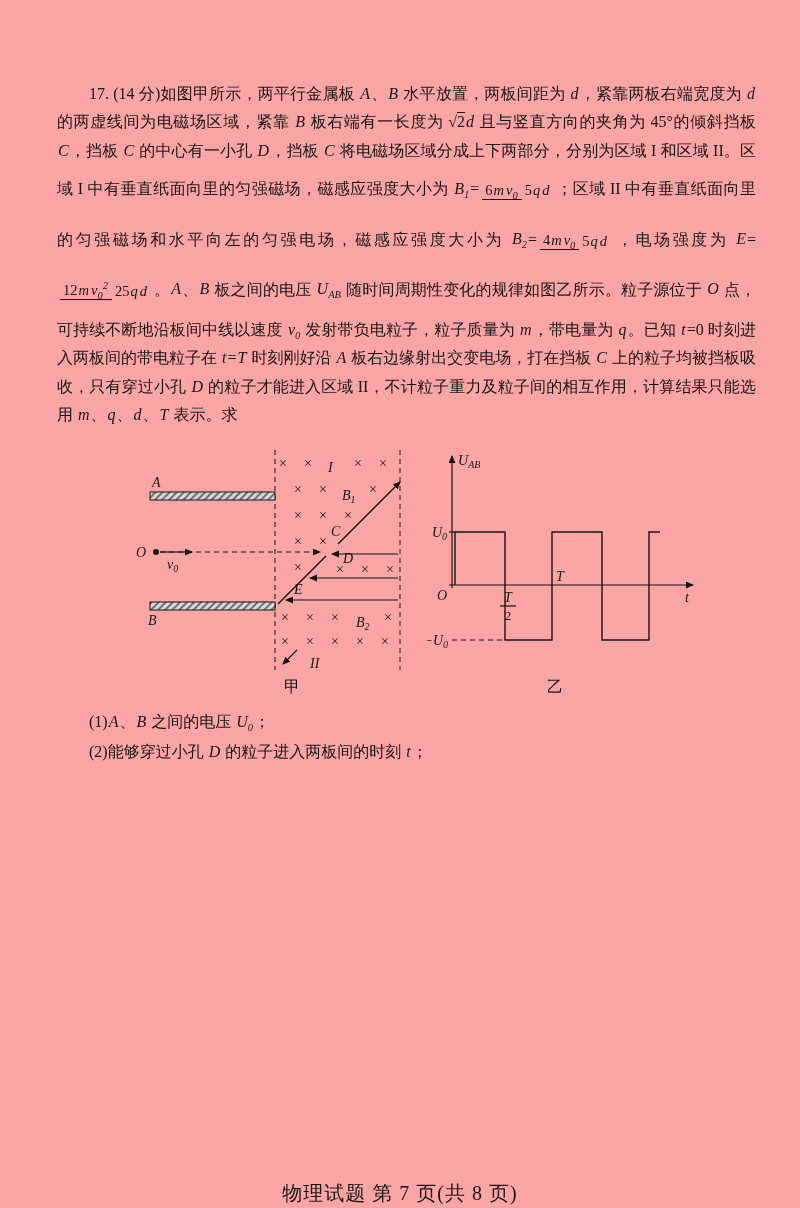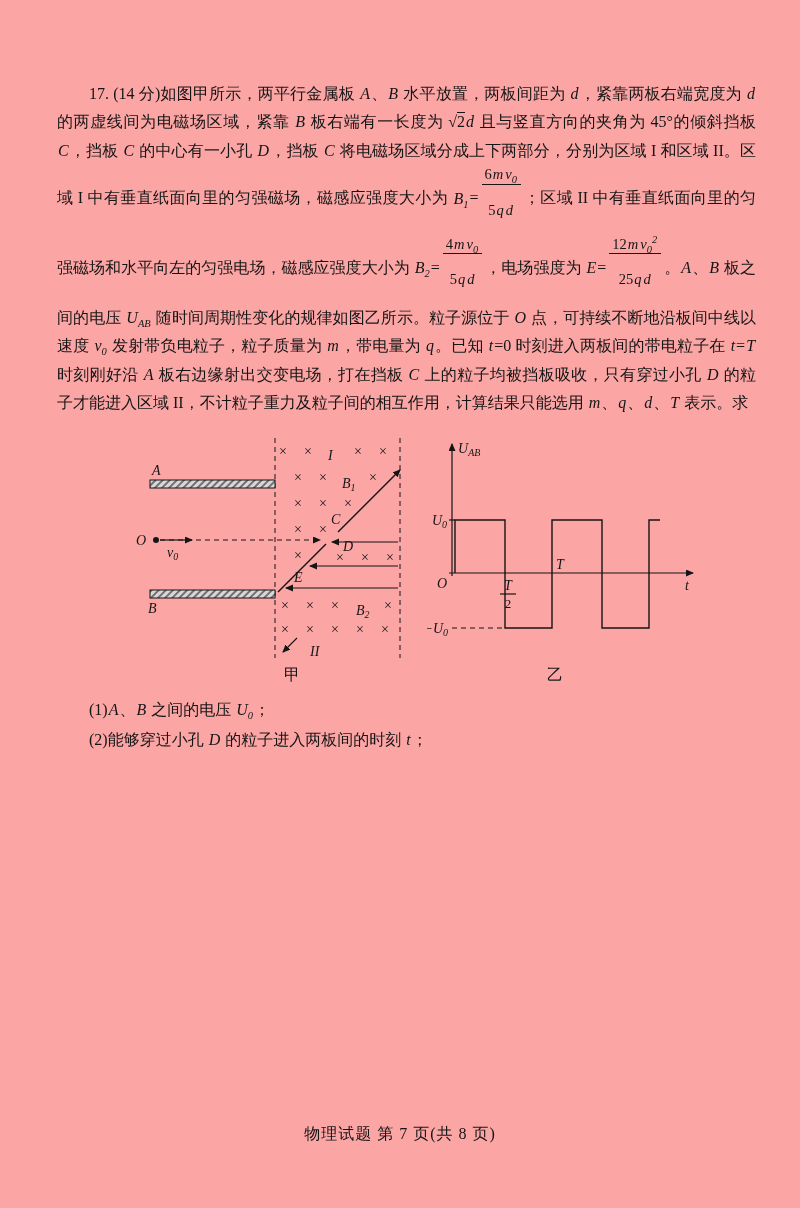--- a/index.html
+++ b/index.html
@@ -3,24 +3,24 @@
 <meta charset="utf-8">
 <style>
   *{margin:0;padding:0;box-sizing:border-box}
   html,body{background:#fff}
   body{width:800px;height:1208px;position:relative;font-family:"Liberation Serif","DejaVu Serif",serif;color:#151515}
   .page{position:absolute;inset:0;background:#fca5a5;overflow:hidden}
   .problem{margin:80px 44px 0 57px;font-size:16px;line-height:1.78;text-align:justify;text-indent:2em}
   .figure-row{margin-top:12px;display:flex;align-items:flex-start;padding-left:70px}
   .questions{margin:10px 0 0 57px;font-size:16px;line-height:1.9}
   .questions p{text-indent:2em}
-  .footer{position:absolute;top:1124px;left:0;width:100%;text-align:center;font-size:16px;letter-spacing:1px}
+  .footer{position:absolute;top:1180px;left:0;width:100%;text-align:center;font-size:20px;letter-spacing:1px}
   .var{font-style:italic;padding:0 1px}
   sub,sup{font-size:10.5px;line-height:0}
-  .frac{display:inline-flex;flex-direction:column;align-items:center;vertical-align:middle;margin:0 3px;font-size:14.5px;line-height:1.25;text-align:center;text-indent:0}
+  .frac{display:inline-flex;flex-direction:row;align-items:center;vertical-align:middle;margin:0 3px;font-size:14.5px;line-height:1.25;text-align:center;text-indent:0}
   .frac .fn{border-bottom:1px solid #151515;padding:0 3px}
   .frac .fd{padding:16px 3px}
   .sqrt{white-space:nowrap}
   .sqrt .arg{border-top:1px solid #151515}
   svg{display:block}
   svg text{font-family:"Liberation Serif","DejaVu Serif",serif;fill:#151515}
   .slabel{font-size:14px;font-style:italic}
   .snum{font-size:13px}
   .cjk{font-size:16px}
   .cross{font-size:14px}

